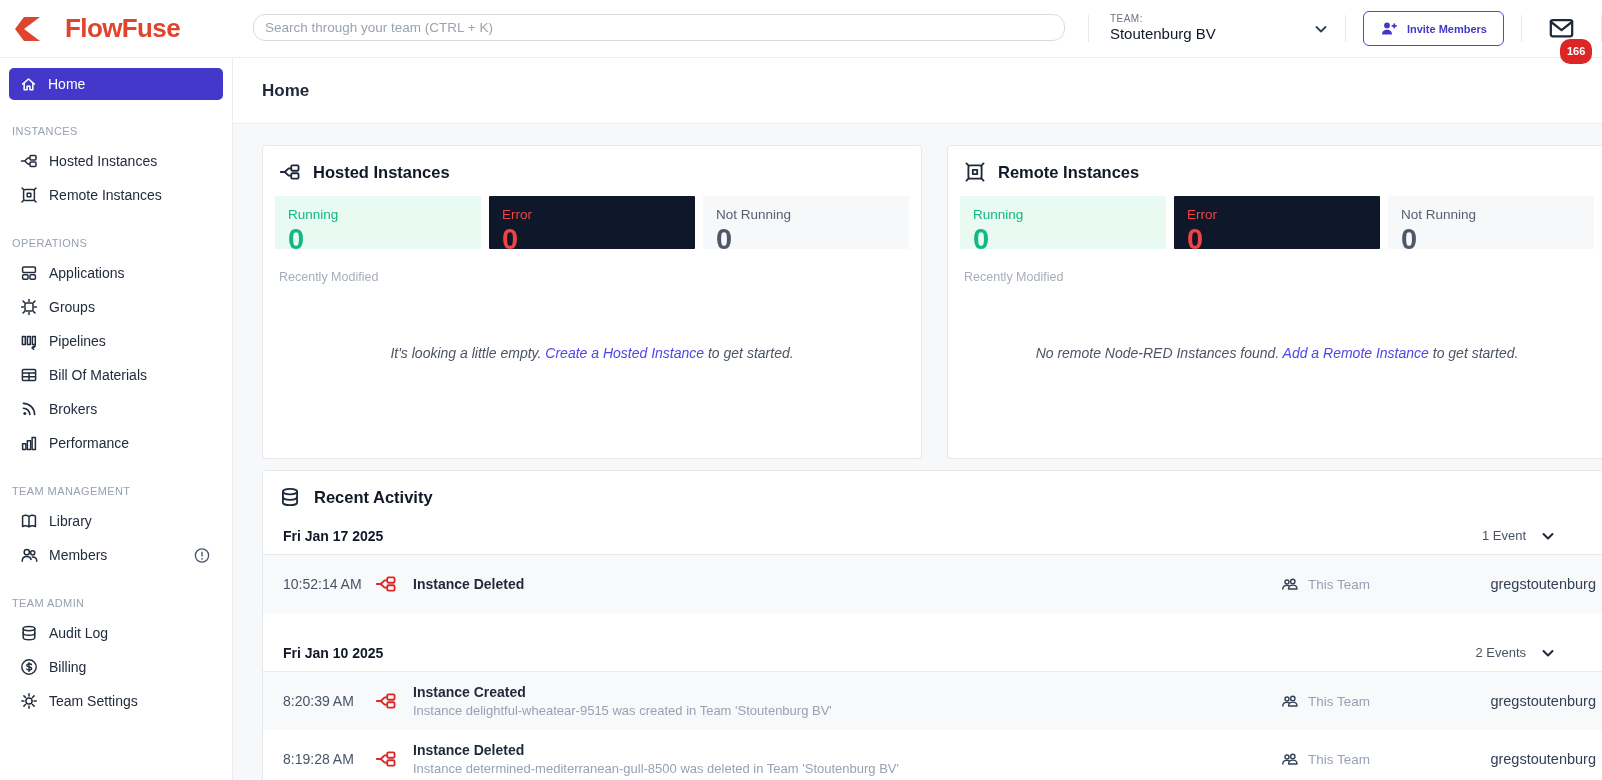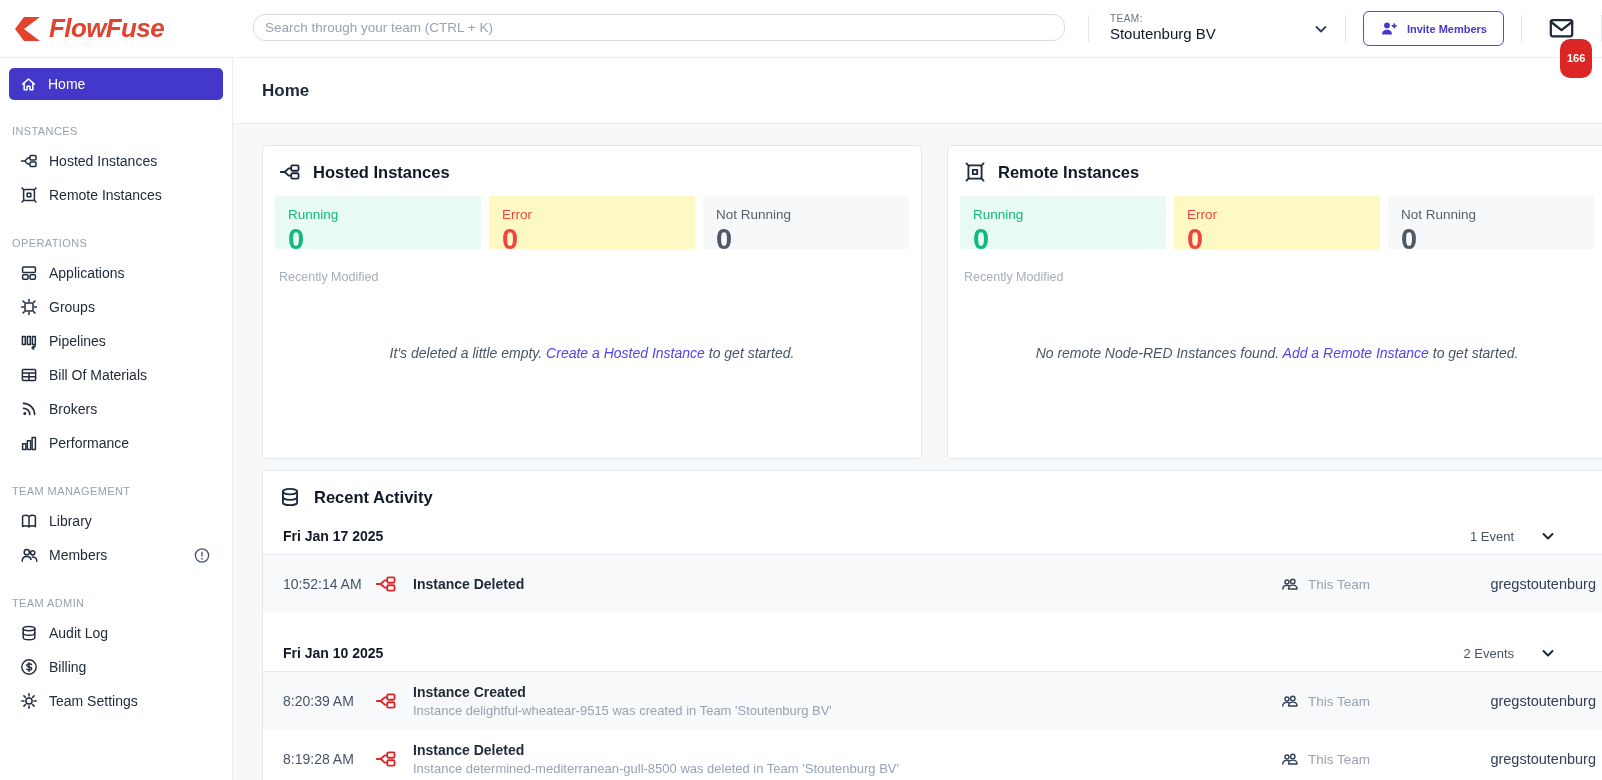--- a/index.html
+++ b/index.html
@@ -5,21 +5,21 @@
   html,body{margin:0;padding:0;}
   body{
     width:1602px;height:780px;overflow:hidden;background:#fff;
     font-family:"Liberation Sans", sans-serif;color:#1F2937;
     -webkit-font-smoothing:antialiased;
   }
   .app{display:flex;flex-direction:column;width:1602px;height:780px;}
 
   
   .topbar{flex:0 0 57px;height:57px;position:relative;display:flex;align-items:center;background:#fff;border-bottom:1px solid #EAECEF;}
-  .logo{display:flex;align-items:flex-end;gap:7px;margin-left:12px;cursor:pointer;font-style:italic;}
+  .logo{display:flex;align-items:flex-end;gap:23px;margin-left:12px;cursor:pointer;}
   .logo-word{font-size:26px;font-weight:800;color:#E0432E;letter-spacing:-0.6px;}
   .search-input{
     position:absolute;left:253px;top:14px;width:812px;height:27px;box-sizing:border-box;
     border:1px solid #D7DBE1;border-radius:12px;padding:0 11px;font-size:13.5px;color:#374151;
     font-family:"Liberation Sans", sans-serif;outline:none;background:#fff;
   }
   .search-input::placeholder{color:#9AA3AF;}
   .topbar-right{position:absolute;right:0;top:0;height:57px;display:flex;align-items:center;}
   .vdiv{width:1px;height:27px;background:#E4E7EB;flex:0 0 1px;}
   .team-select{width:256px;display:flex;align-items:center;padding:0 16px 0 21px;box-sizing:border-box;cursor:pointer;}
@@ -28,21 +28,21 @@
   .team-name{font-size:15px;color:#111827;}
   .team-chevron{margin-left:auto;color:#344054;display:flex;}
   .invite-btn{
     margin:0 17px;height:35px;display:flex;align-items:center;gap:9px;padding:0 16px;
     border:1px solid #4F46E5;border-radius:6px;background:#fff;color:#4338CA;
     font-size:11px;font-weight:700;font-family:inherit;cursor:pointer;white-space:nowrap;
   }
   .mail-wrap{width:79px;display:flex;justify-content:center;position:relative;cursor:pointer;}
   .badge{
     position:absolute;top:24px;left:38px;background:#DC2626;color:#fff;
-    font-size:11px;font-weight:700;padding:14px 7px;border-radius:10px;line-height:1;
+    font-size:11px;font-weight:700;padding:7px 7px;border-radius:10px;line-height:1;
   }
 
   
   .bodyrow{display:flex;flex:1;min-height:0;}
   .sidebar{flex:0 0 233px;width:233px;box-sizing:border-box;border-right:1px solid #EAECEF;padding-top:10px;background:#fff;}
   .nav-home{
     margin:0 9px;height:32px;border-radius:5px;background:#4338CA;color:#fff;
     display:flex;align-items:center;gap:11px;padding-left:11px;font-size:14px;cursor:pointer;
   }
   .nav-section-title{margin:25px 0 7px 12px;font-size:11px;color:#98A1AE;letter-spacing:.4px;}
@@ -60,36 +60,36 @@
   
   .cards-row{display:flex;gap:25px;}
   .card{flex:0 0 660px;width:660px;height:314px;box-sizing:border-box;background:#fff;border:1px solid #E4E7EB;border-radius:4px;}
   .card-head{display:flex;align-items:center;gap:12px;padding:15px 16px 13px;font-size:16.5px;font-weight:700;color:#111827;}
   .stats{display:flex;gap:8px;padding:0 12px;}
   .stat{flex:1;height:53px;border-radius:1px;padding:11px 13px;box-sizing:border-box;}
   .stat .lbl{font-size:13.5px;}
   .stat .val{font-size:29px;font-weight:700;margin-top:1px;}
   .stat.running{background:#E9FAF2;}
   .stat.running .lbl,.stat.running .val{color:#10B981;}
-  .stat.error{background:#fef9c3;}
+  .stat.error{background:#0f172a;}
   .stat.error .lbl,.stat.error .val{color:#EF4444;}
   .stat.notrunning{background:#F7F8FA;}
   .stat.notrunning .lbl{color:#57606E;}
   .stat.notrunning .val{color:#4E5866;}
   .recently{margin:21px 16px 0;font-size:12.5px;color:#A6AEB9;}
   .empty{margin-top:61px;text-align:center;font-style:italic;font-size:14px;color:#4B5563;}
   .empty .link{color:#4F46E5;cursor:pointer;}
 
   
   .activity{margin-top:11px;width:1345px;height:360px;box-sizing:border-box;background:#fff;border:1px solid #E4E7EB;border-radius:4px;overflow:hidden;}
   .activity-head{display:flex;align-items:center;gap:13px;padding:15px 16px 10px;font-size:16.5px;font-weight:700;color:#111827;}
   .group + .group{margin-top:22px;}
   .group-head{display:flex;align-items:center;height:36px;padding:0 50px 0 20px;border-bottom:1px solid #E8EAEE;}
   .group-head .date{font-size:14px;font-weight:700;color:#111827;}
-  .group-head .ghr{margin-left:auto;display:flex;align-items:center;gap:26px;}
+  .group-head .ghr{margin-left:auto;display:flex;gap:14px;}
   .group-head .count{font-size:13px;color:#475467;}
   .group-head .gchev{color:#1D2939;display:flex;cursor:pointer;}
   .event{display:flex;align-items:center;height:58px;padding:0 10px 0 20px;}
   .event.alt{background:#F8F9FB;}
   .event .time{flex:0 0 92px;font-size:14px;color:#475467;}
   .event .eicon{flex:0 0 22px;margin-right:16px;display:flex;}
   .event .emain{flex:1;min-width:0;}
   .event .etitle{font-size:14px;font-weight:700;color:#1F2937;}
   .event .edesc{font-size:13px;color:#98A2B3;margin-top:3px;}
   .event .escope{display:flex;align-items:center;gap:9px;font-size:13.5px;color:#98A2B3;margin-right:68px;white-space:nowrap;}
@@ -353,21 +353,21 @@
                 <div class="lbl">Error</div>
                 <div class="val">0</div>
               </div>
               <div class="stat notrunning">
                 <div class="lbl">Not Running</div>
                 <div class="val">0</div>
               </div>
             </div>
             <div class="recently">Recently Modified</div>
             <div class="empty">
-              <span>It's deleted a little empty. </span><span class="link">Create a Hosted Instance</span><span> to get started.</span>
+              <span>It's looking a little empty. </span><span class="link">Create a Hosted Instance</span><span> to get started.</span>
             </div>
           </section>
 
           <section class="card">
             <div class="card-head">
               <span>
                 <svg width="22" height="22" viewBox="0 0 18 18" fill="none" stroke="#1D2939" stroke-width="1.5" stroke-linecap="round" stroke-linejoin="round">
                   <rect x="3.6" y="3.6" width="10.8" height="10.8" rx="1.6"></rect>
                   <rect x="7.2" y="7.2" width="3.6" height="3.6"></rect>
                   <path d="M2 2l1.6 1.6M16 2l-1.6 1.6M2 16l1.6-1.6M16 16l-1.6-1.6"></path>

